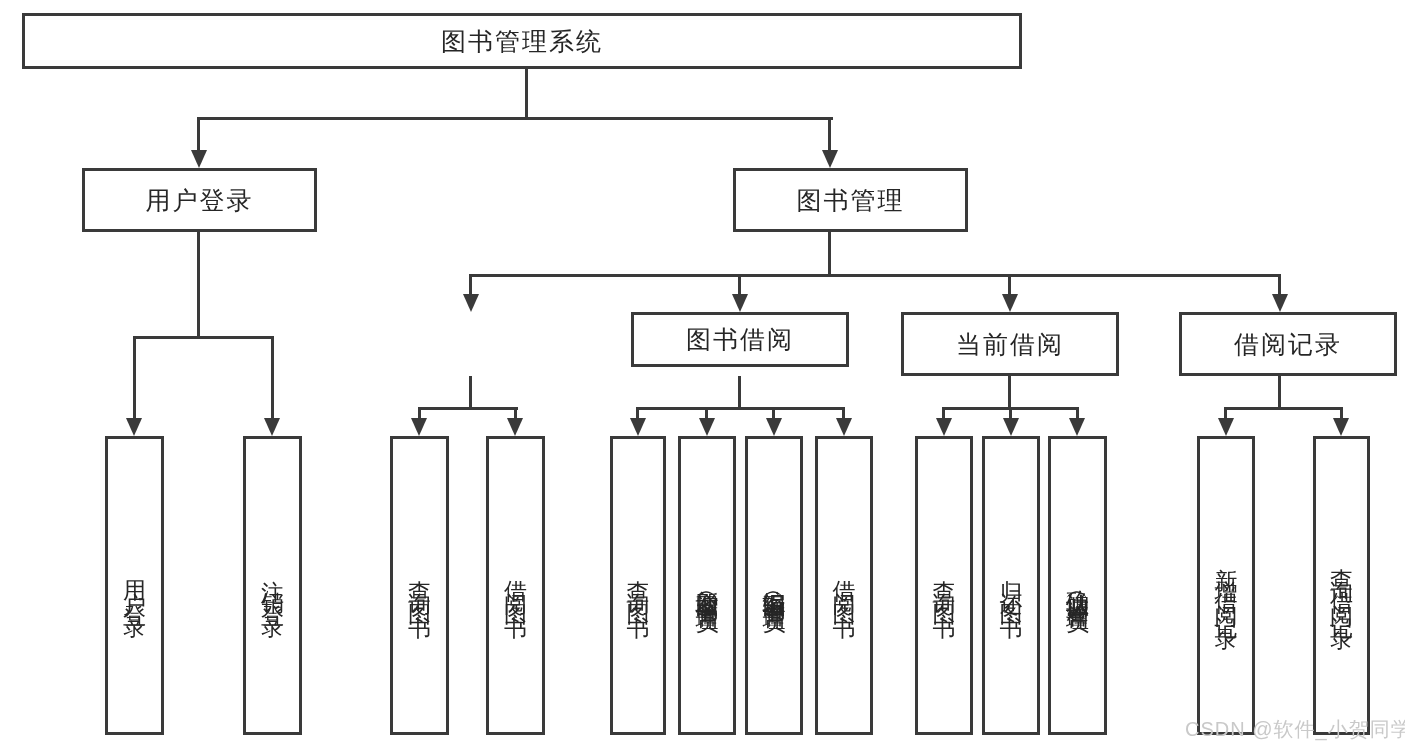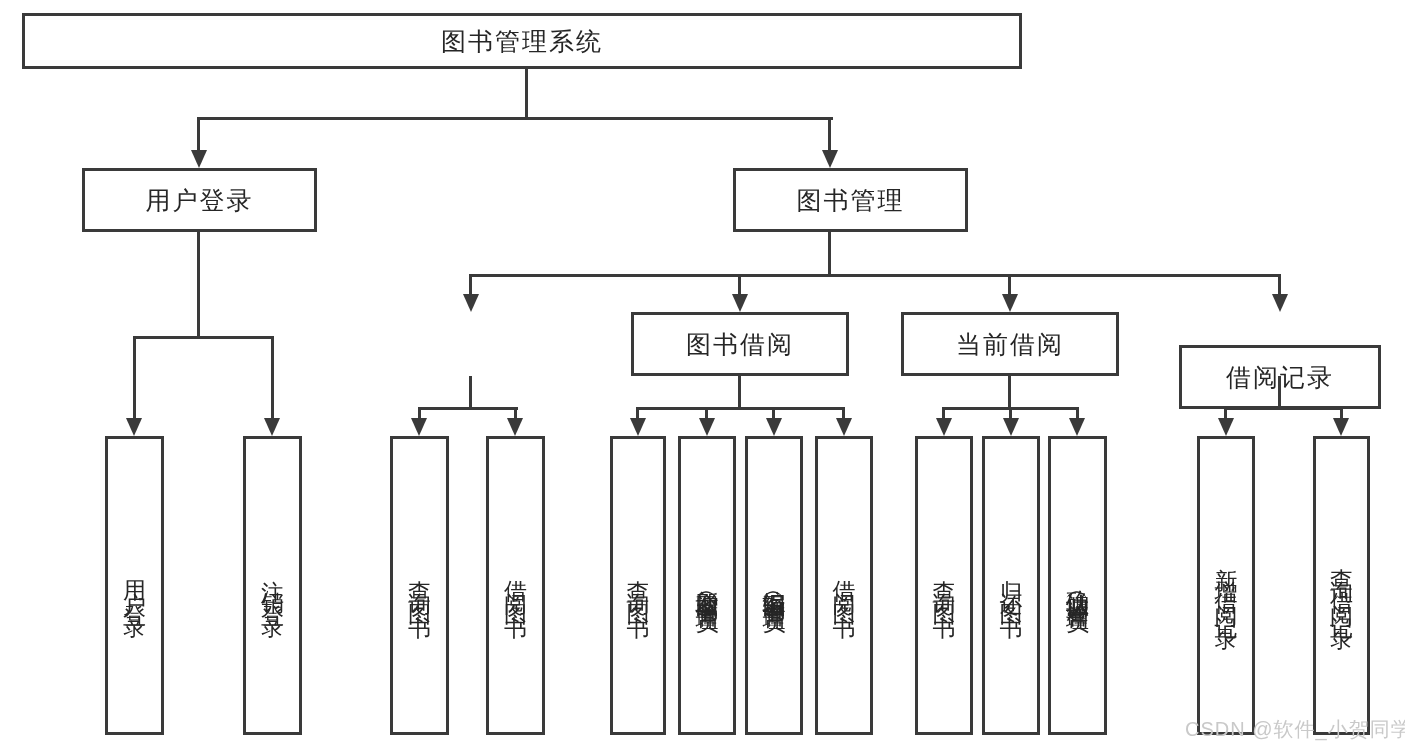--- a/index.html
+++ b/index.html
@@ -62,23 +62,23 @@
   <div class="hline" style="left:469px;top:274px;width:812px;"></div>
   <div class="vline" style="left:469px;top:277px;height:17px;"></div>
   <div class="arrow" style="left:463px;top:294px;"></div>
   <div class="vline" style="left:738px;top:277px;height:17px;"></div>
   <div class="arrow" style="left:732px;top:294px;"></div>
   <div class="vline" style="left:1008px;top:277px;height:17px;"></div>
   <div class="arrow" style="left:1002px;top:294px;"></div>
   <div class="vline" style="left:1278px;top:277px;height:17px;"></div>
   <div class="arrow" style="left:1272px;top:294px;"></div>
 
-  <div class="node" style="left:631px;top:312px;width:218px;height:64px;">图书借阅</div>
+  <div class="node" style="left:631px;top:312px;width:218px;height:55px;">图书借阅</div>
   <div class="node" style="left:901px;top:312px;width:218px;height:64px;">当前借阅</div>
-  <div class="node" style="left:1179px;top:312px;width:202px;height:64px;margin-top:33px;">借阅记录</div>
+  <div class="node" style="left:1179px;top:312px;width:218px;height:64px;">借阅记录</div>
 
   <div class="vline" style="left:469px;top:376px;height:34px;"></div>
   <div class="hline" style="left:418px;top:407px;width:100px;"></div>
   <div class="vline" style="left:418px;top:407px;height:11px;"></div>
   <div class="arrow" style="left:411px;top:418px;"></div>
   <div class="vline" style="left:514px;top:407px;height:11px;"></div>
   <div class="arrow" style="left:507px;top:418px;"></div>
 
   <div class="vline" style="left:738px;top:376px;height:34px;"></div>
   <div class="hline" style="left:636px;top:407px;width:209px;"></div>

